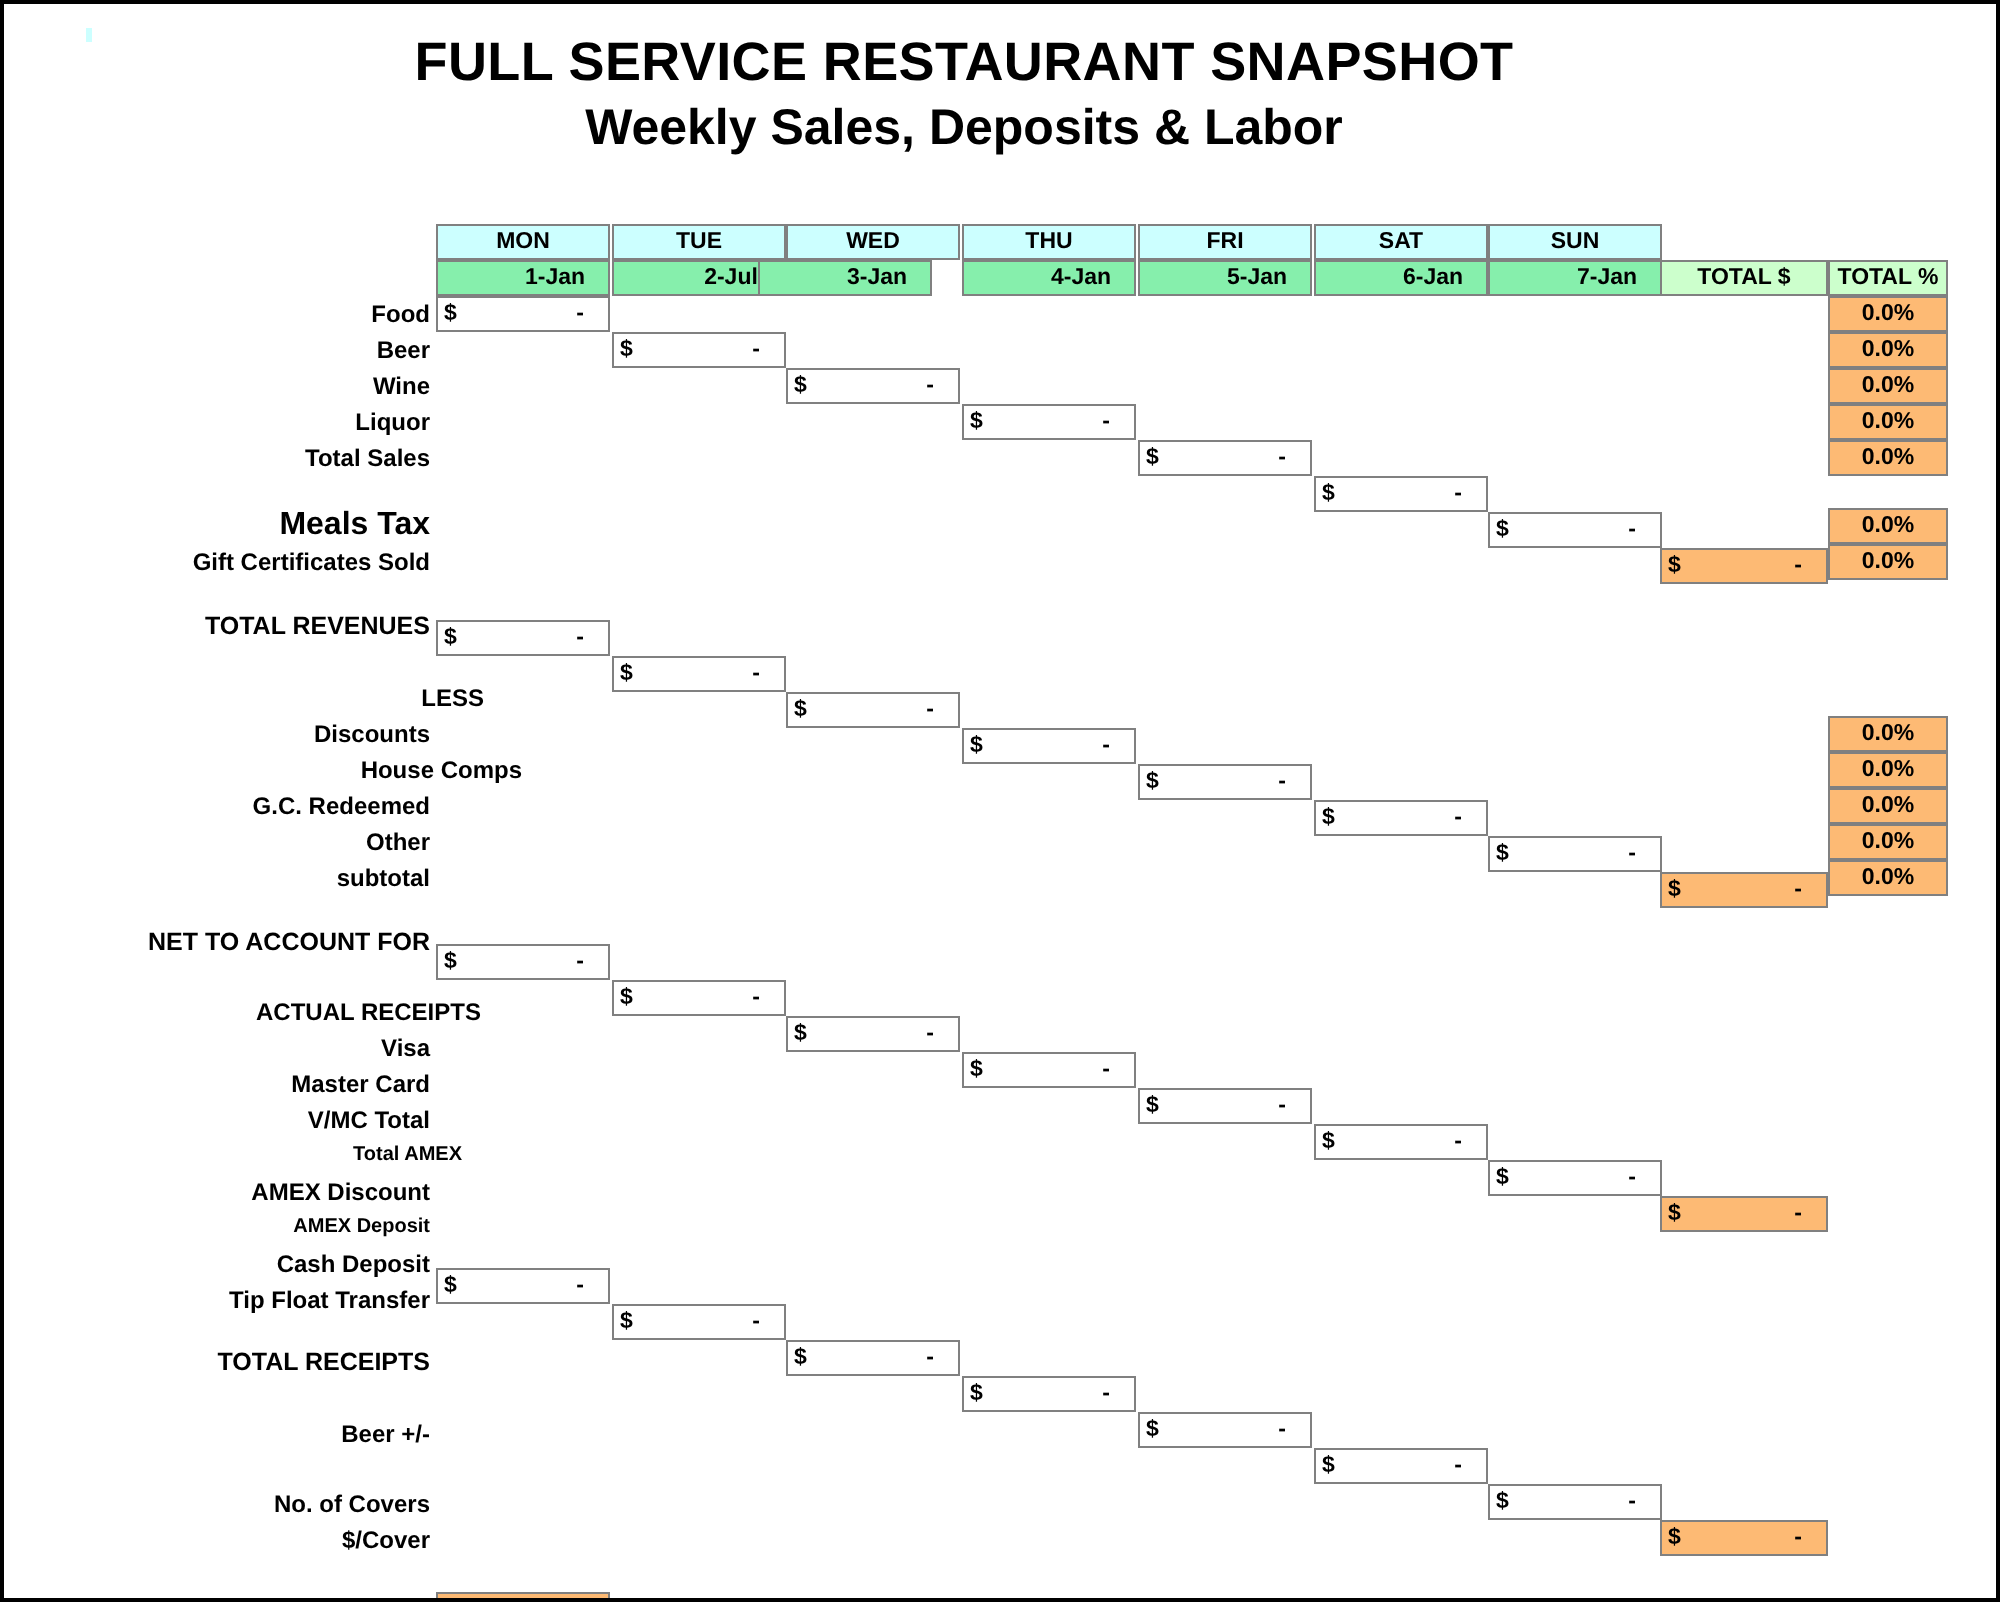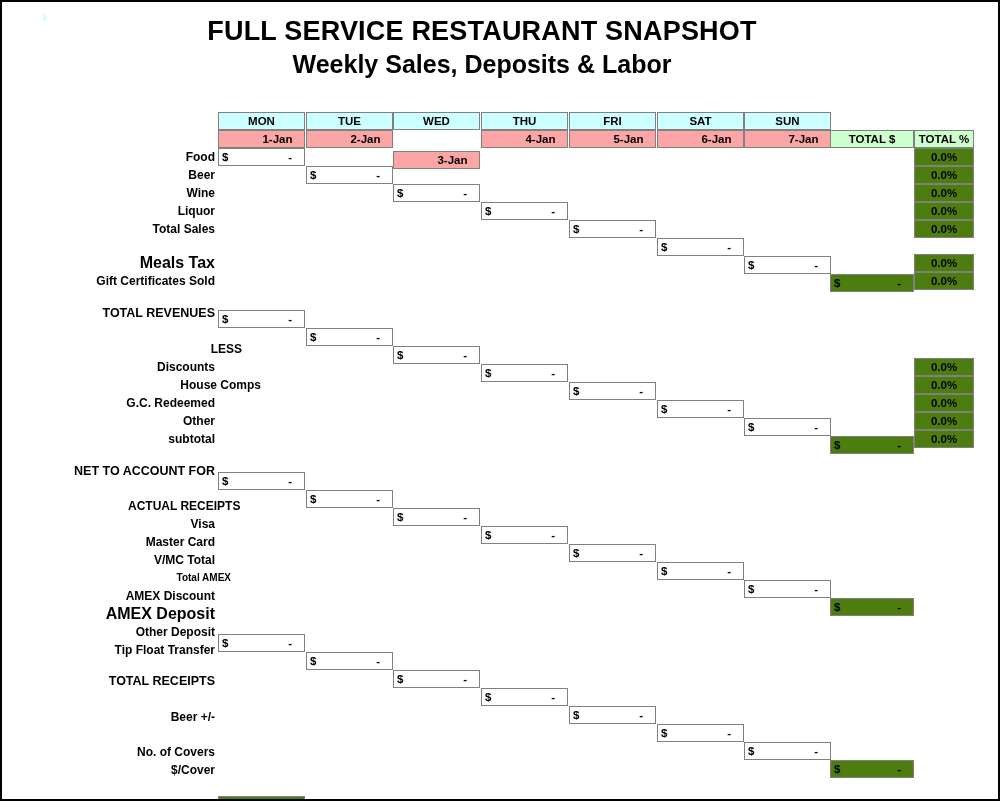--- a/index.html
+++ b/index.html
@@ -58,23 +58,23 @@
     color: #000;
     height: 18px;
     line-height: 16px;
     overflow: hidden;
     white-space: nowrap;
   }
   .bordered {
     border: 1px solid #808080;
     background: #ffffff;
   }
-  .fill-yellow { background: #4d7c0f; }
+  .fill-yellow { background: #fdba74; }
   .fill-cyan   { background: #ccffff; }
-  .fill-gray   { background: #fca5a5; padding-left: 32px; }
+  .fill-gray   { background: #86efac; padding-left: 32px; }
   .fill-green  { background: #ccffcc; }
   .fill-white  { background: #ffffff; }
 
   .rowlabel {
     position: absolute;
     box-sizing: border-box;
     text-align: right;
     font-size: 12px;
     font-weight: bold;
     color: #000;
@@ -133,23 +133,23 @@
 
   <div class="title-block">
     <div class="title-main">FULL SERVICE RESTAURANT SNAPSHOT</div>
     <div class="title-sub">Weekly Sales, Deposits &amp; Labor</div>
   </div>
 
   <div class="grid" id="grid">
       <div class="cell bordered hdr fill-cyan" style="left: 216px; top: 110px; width: 87px;">MON</div>
       <div class="cell bordered hdr fill-gray" style="left: 216px; top: 128px; width: 87px;">1-Jan</div>
       <div class="cell bordered hdr fill-cyan" style="left: 304px; top: 110px; width: 87px;">TUE</div>
-      <div class="cell bordered hdr fill-gray" style="left: 304px; top: 128px; width: 87px;">2-Jan</div>
+      <div class="cell bordered hdr fill-gray" style="left: 304px; top: 128px; width: 87px;">2-Jul</div>
       <div class="cell bordered hdr fill-cyan" style="left: 391px; top: 110px; width: 87px;">WED</div>
-      <div class="cell bordered hdr fill-gray" style="left: 391px; top: 128px; width: 87px; margin-top: 21px;">3-Jan</div>
+      <div class="cell bordered hdr fill-gray" style="left: 377px; top: 128px; width: 87px;">3-Jan</div>
       <div class="cell bordered hdr fill-cyan" style="left: 479px; top: 110px; width: 87px;">THU</div>
       <div class="cell bordered hdr fill-gray" style="left: 479px; top: 128px; width: 87px;">4-Jan</div>
       <div class="cell bordered hdr fill-cyan" style="left: 567px; top: 110px; width: 87px;">FRI</div>
       <div class="cell bordered hdr fill-gray" style="left: 567px; top: 128px; width: 87px;">5-Jan</div>
       <div class="cell bordered hdr fill-cyan" style="left: 655px; top: 110px; width: 87px;">SAT</div>
       <div class="cell bordered hdr fill-gray" style="left: 655px; top: 128px; width: 87px;">6-Jan</div>
       <div class="cell bordered hdr fill-cyan" style="left: 742px; top: 110px; width: 87px;">SUN</div>
       <div class="cell bordered hdr fill-gray" style="left: 742px; top: 128px; width: 87px;">7-Jan</div>
       <div class="cell bordered hdr fill-green" style="left: 828px; top: 128px; width: 84px;">TOTAL $</div>
       <div class="cell bordered hdr fill-green" style="left: 912px; top: 128px; width: 60px;">TOTAL %</div>
@@ -311,22 +311,22 @@
       <div class="cell bordered fill-yellow pct" style="left: 912px; top: 410px; width: 60px;">0.0%</div>
       <div class="rowlabel" style="left: 0px; width: 213px; top: 428px; font-size: 12px;">subtotal</div>
       <div class="cell bordered fill-yellow pct" style="left: 912px; top: 428px; width: 60px;">0.0%</div>
       <div class="rowlabel" style="left: 0px; width: 213px; top: 460px; font-size: 12.5px;">NET TO ACCOUNT FOR</div>
       <div class="sectlabel" style="top: 495px; left: 84px; text-align: right; margin-left: 42px;">ACTUAL RECEIPTS</div>
       <div class="rowlabel" style="left: 0px; width: 213px; top: 513px; font-size: 12px;">Visa</div>
       <div class="rowlabel" style="left: 0px; width: 213px; top: 531px; font-size: 12px;">Master Card</div>
       <div class="rowlabel" style="left: 0px; width: 213px; top: 549px; font-size: 12px;">V/MC Total</div>
       <div class="rowlabel" style="left: 16px; width: 213px; top: 567px; font-size: 10px;">Total AMEX</div>
       <div class="rowlabel" style="left: 0px; width: 213px; top: 585px; font-size: 12px;">AMEX Discount</div>
-      <div class="rowlabel" style="left: 0px; width: 213px; top: 603px; font-size: 16px;">AMEX Deposit</div>
-      <div class="rowlabel" style="left: 0px; width: 213px; top: 621px; font-size: 12px;">Other Deposit</div>
+      <div class="rowlabel" style="left: 0px; width: 213px; top: 603px; font-size: 10px;">AMEX Deposit</div>
+      <div class="rowlabel" style="left: 0px; width: 213px; top: 621px; font-size: 12px;">Cash Deposit</div>
       <div class="rowlabel" style="left: 0px; width: 213px; top: 639px; font-size: 12px;">Tip Float Transfer</div>
       <div class="rowlabel" style="left: 0px; width: 213px; top: 670px; font-size: 12.5px;">TOTAL RECEIPTS</div>
       <div class="rowlabel" style="left: 0px; width: 213px; top: 706px; font-size: 12px;">Beer +/-</div>
       <div class="rowlabel" style="left: 0px; width: 213px; top: 741px; font-size: 12px;">No. of Covers</div>
       <div class="rowlabel" style="left: 0px; width: 213px; top: 759px; font-size: 12px;">$/Cover</div>
     </div>
 
 </div>
 
 </body></html>

